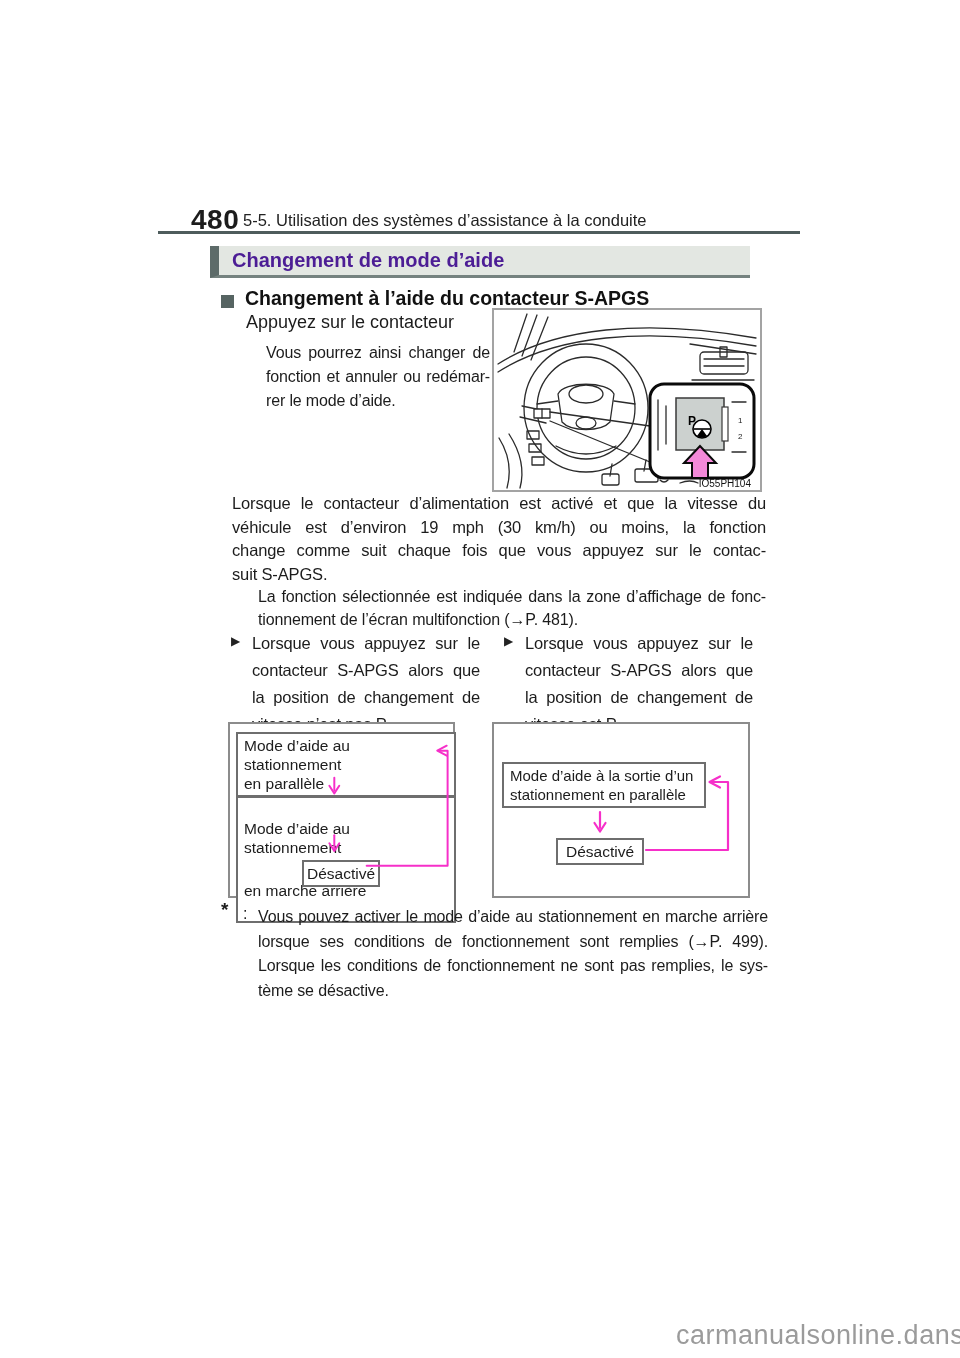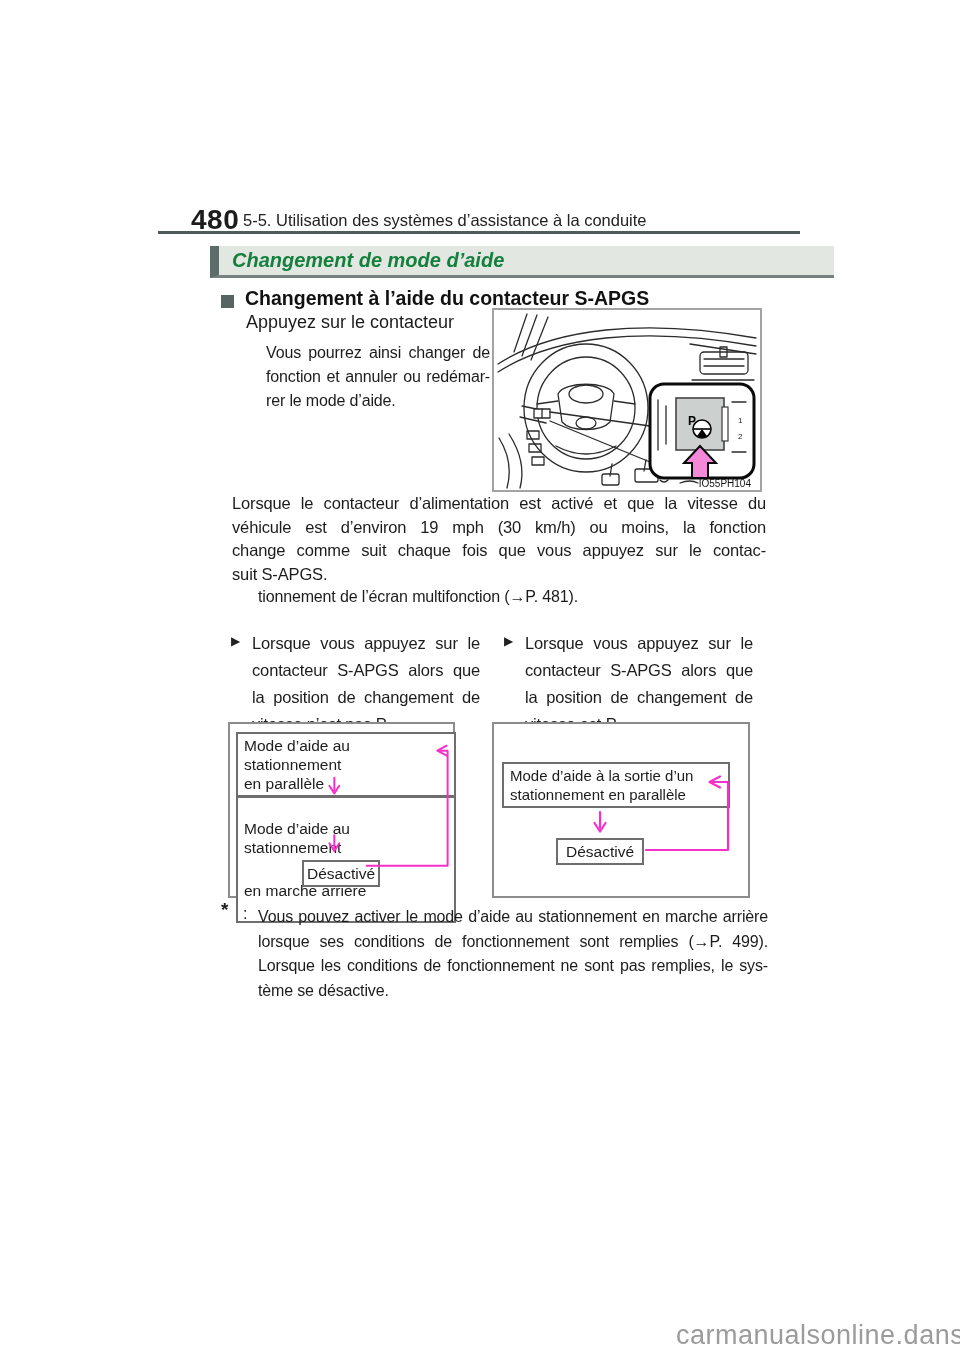--- a/index.html
+++ b/index.html
@@ -10,23 +10,23 @@
   }
   .abs{position:absolute;}
 
   
   .page-number{left:191px; top:204px; font-size:28px; font-weight:bold; letter-spacing:.5px;}
   .chapter-header{left:243px; top:211px; font-size:16.5px; color:#222;}
   .top-rule{left:158px; top:231px; width:642px; height:3px; background:#4e5c5c;}
 
   
   .section-bar{
-    left:210px; top:246px; width:624px; box-sizing:border-box;
+    left:210px; top:246px; width:540px; box-sizing:border-box;
     background:#e3e7e2; border-left:9px solid #5d6b69; border-bottom:3px solid #75827f;
-    padding:3px 0 3px 13px; font-size:20px; font-weight:bold; color:#15803d;font-style:italic;
+    padding:3px 0 3px 13px; font-size:20px; font-weight:bold; color:#4c1d95;
   }
   .subsection{left:221px; top:287px; display:flex; align-items:center;}
   .subsection .sq{width:13px; height:13px; background:#566462; margin:5px 11px 0 0; flex:none;}
   .subsection .t{font-size:19.5px; font-weight:bold; color:#111;}
 
   
   .jblock{white-space:pre-line; text-align:justify; text-align-last:justify; letter-spacing:-0.15px;}
   .jlast{text-align:left; white-space:pre-line; letter-spacing:-0.15px;}
 
   .lead{left:246px; top:312px; font-size:18px;}
@@ -165,20 +165,21 @@
   </div>
 
   <div class="abs paragraph">
     <div class="jblock">Lorsque le contacteur d’alimentation est activé et que la vitesse du
 véhicule est d’environ 19 mph (30 km/h) ou moins, la fonction
 change comme suit chaque fois que vous appuyez sur le contac-</div>
     <div class="jlast">suit S-APGS.</div>
   </div>
 
   <div class="abs note">
+    <div class="jblock">La fonction sélectionnée est indiquée dans la zone d’affichage de fonc-</div>
     <div class="jlast">tionnement de l’écran multifonction (→P. 481).</div>
   </div>
 
   <div class="abs col-marker marker-left">▶</div>
   <div class="abs col-text col-left">
     <div class="jblock">Lorsque vous appuyez sur le
 contacteur S-APGS alors que
 la position de changement de</div>
     <div class="jlast">vitesse n’est pas P</div>
   </div>
@@ -204,21 +205,21 @@
           <path d="M110.5,59 L116,67.5 L121.5,59"></path>
         <path d="M116,114 V128"></path>
           <path d="M110.5,123 L116,131.5 L121.5,123"></path>
         <path d="M152,148 H242 V20 H233"></path>
           <path d="M241,14.5 L230.5,20 L241,25.5"></path>
       </g>
     </svg>
   </div>
 
   <div class="abs flow flow-right">
-    <div class="fbox" style="left:8px; top:38px; width:228px; font-size:15px;">Mode d’aide à la sortie d’un
+    <div class="fbox" style="left:8px; top:38px; width:204px; font-size:15px;">Mode d’aide à la sortie d’un
 stationnement en parallèle</div>
     <div class="fbox center" style="left:62px; top:114px; width:88px;">Désactivé</div>
     <svg viewBox="0 0 254 172">
       <g stroke="#f62fc9" stroke-width="2.2" fill="none" stroke-linecap="round" stroke-linejoin="round">
         <path d="M106,88 V104"></path>
           <path d="M100.5,99 L106,107.5 L111.5,99"></path>
         <path d="M152,126 H234 V58 H218"></path>
           <path d="M226,52.5 L215.5,58 L226,63.5"></path>
       </g>
     </svg>

